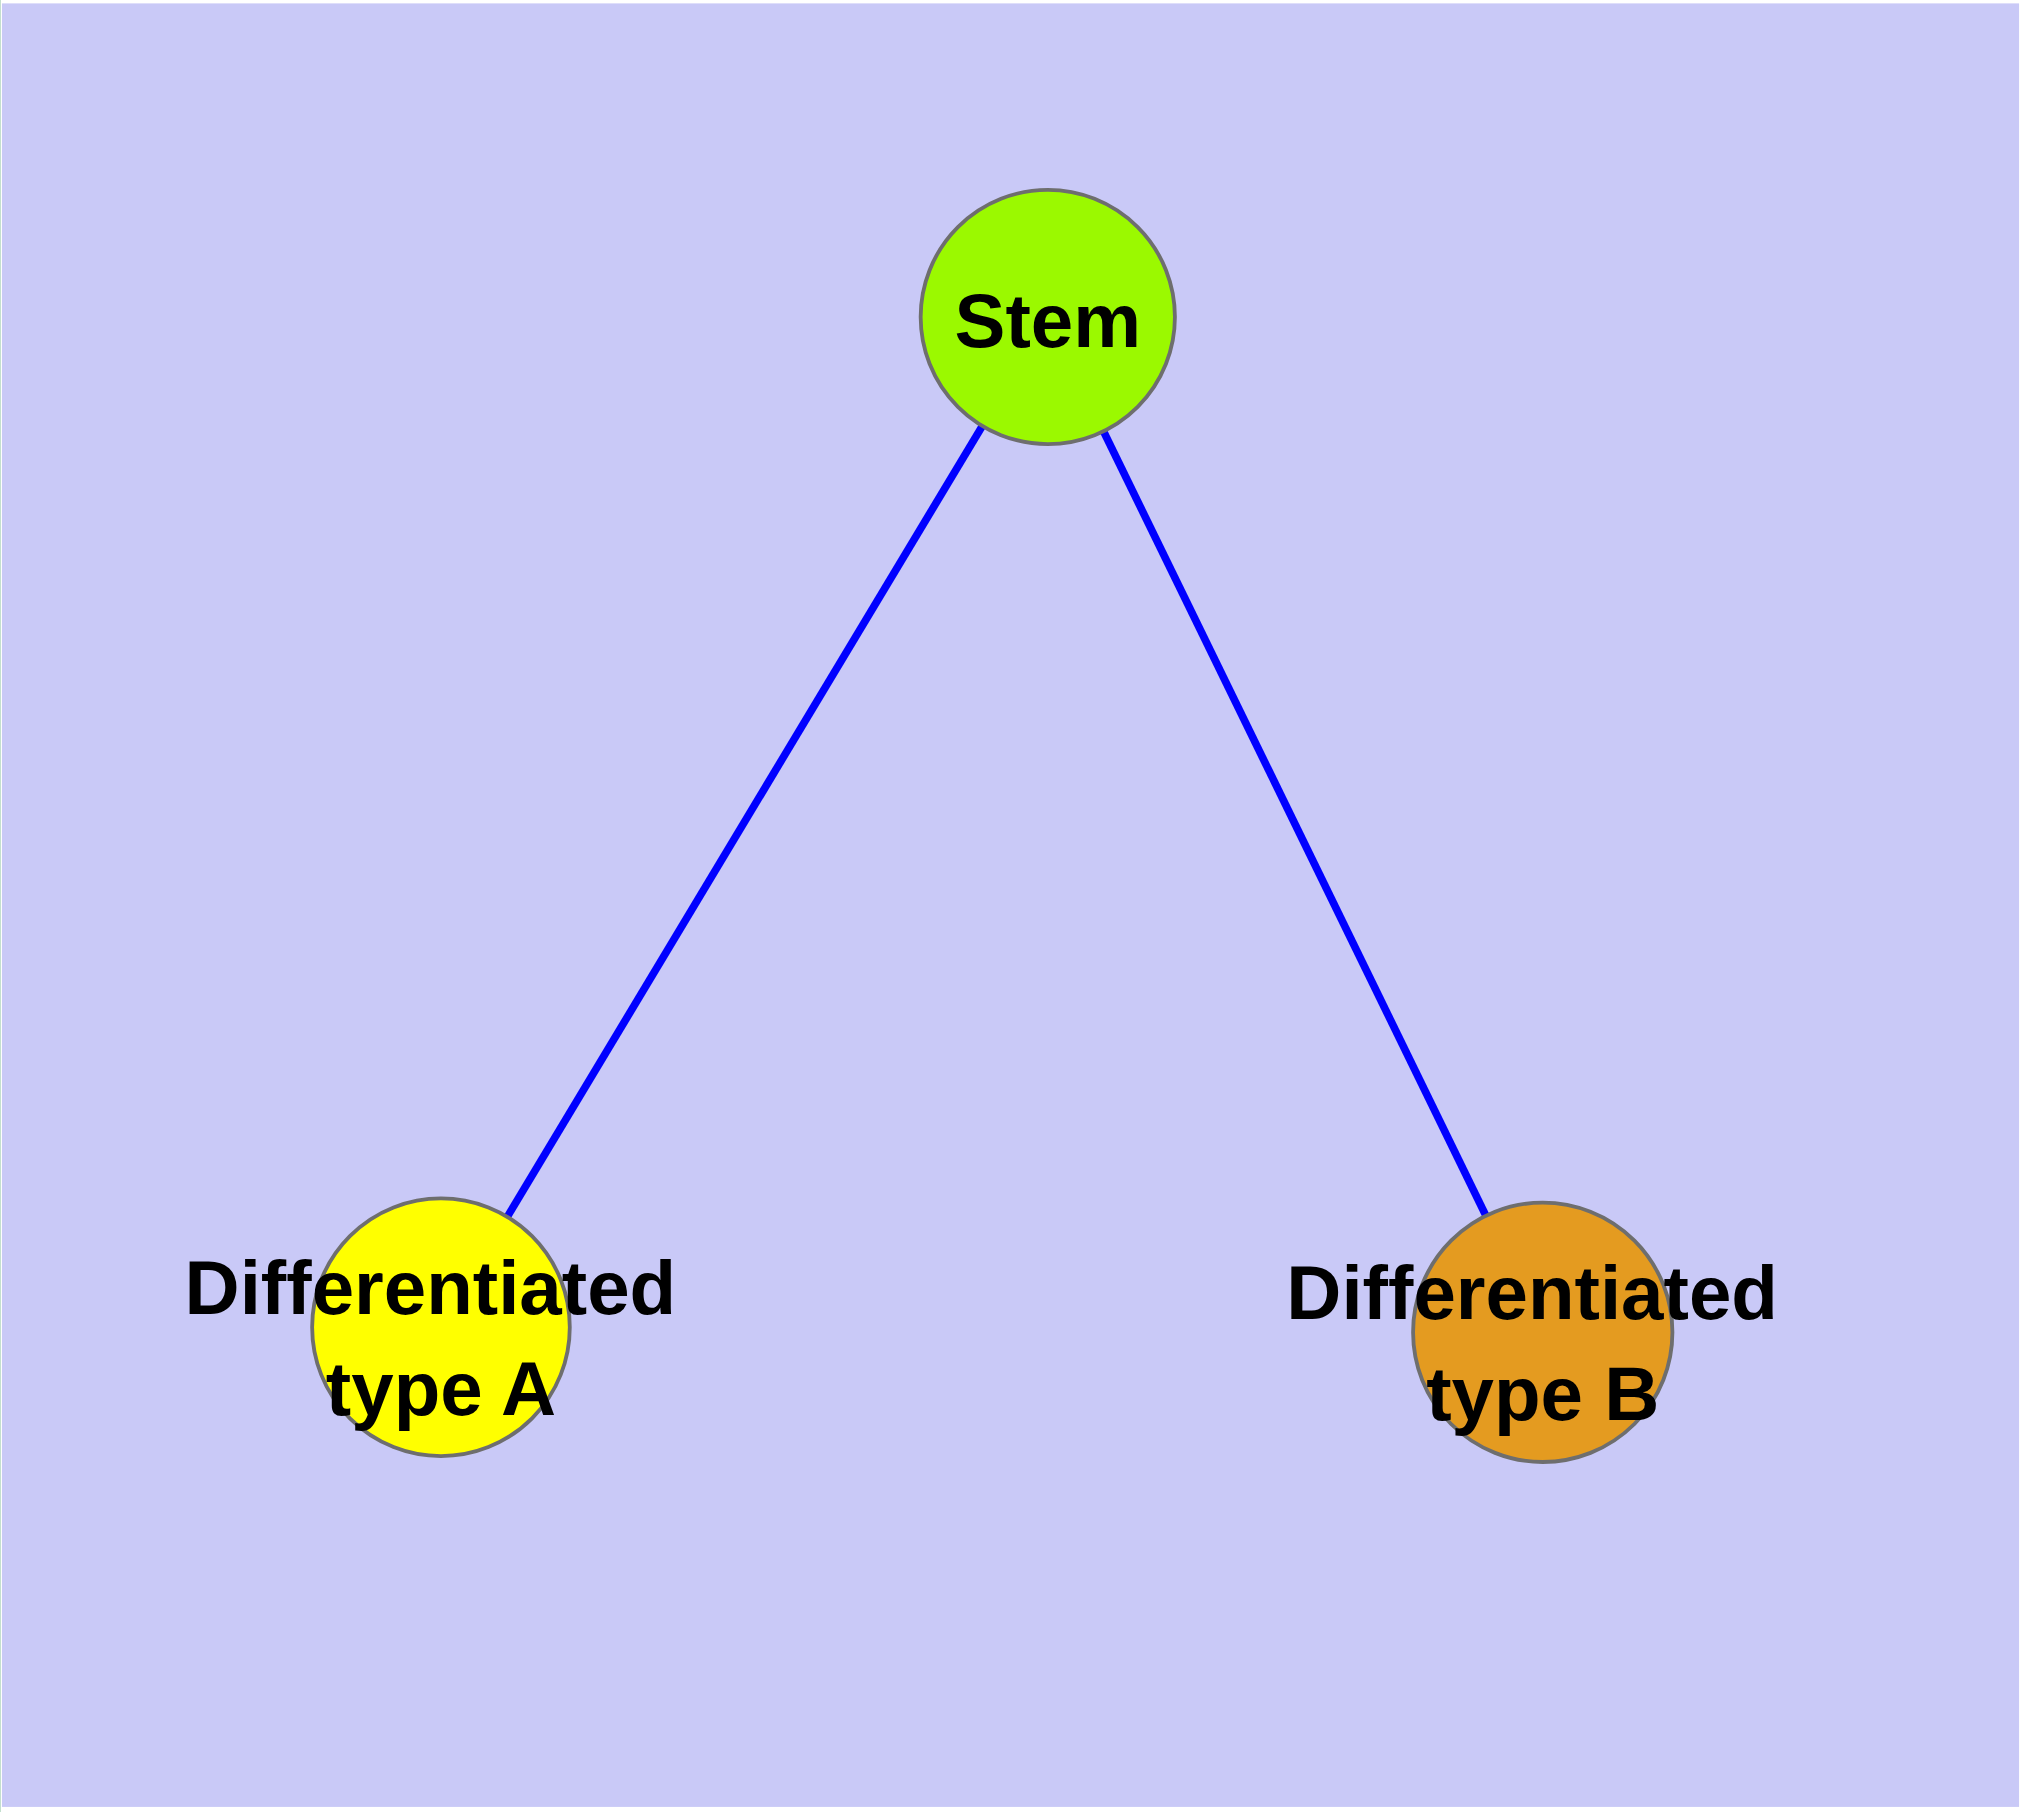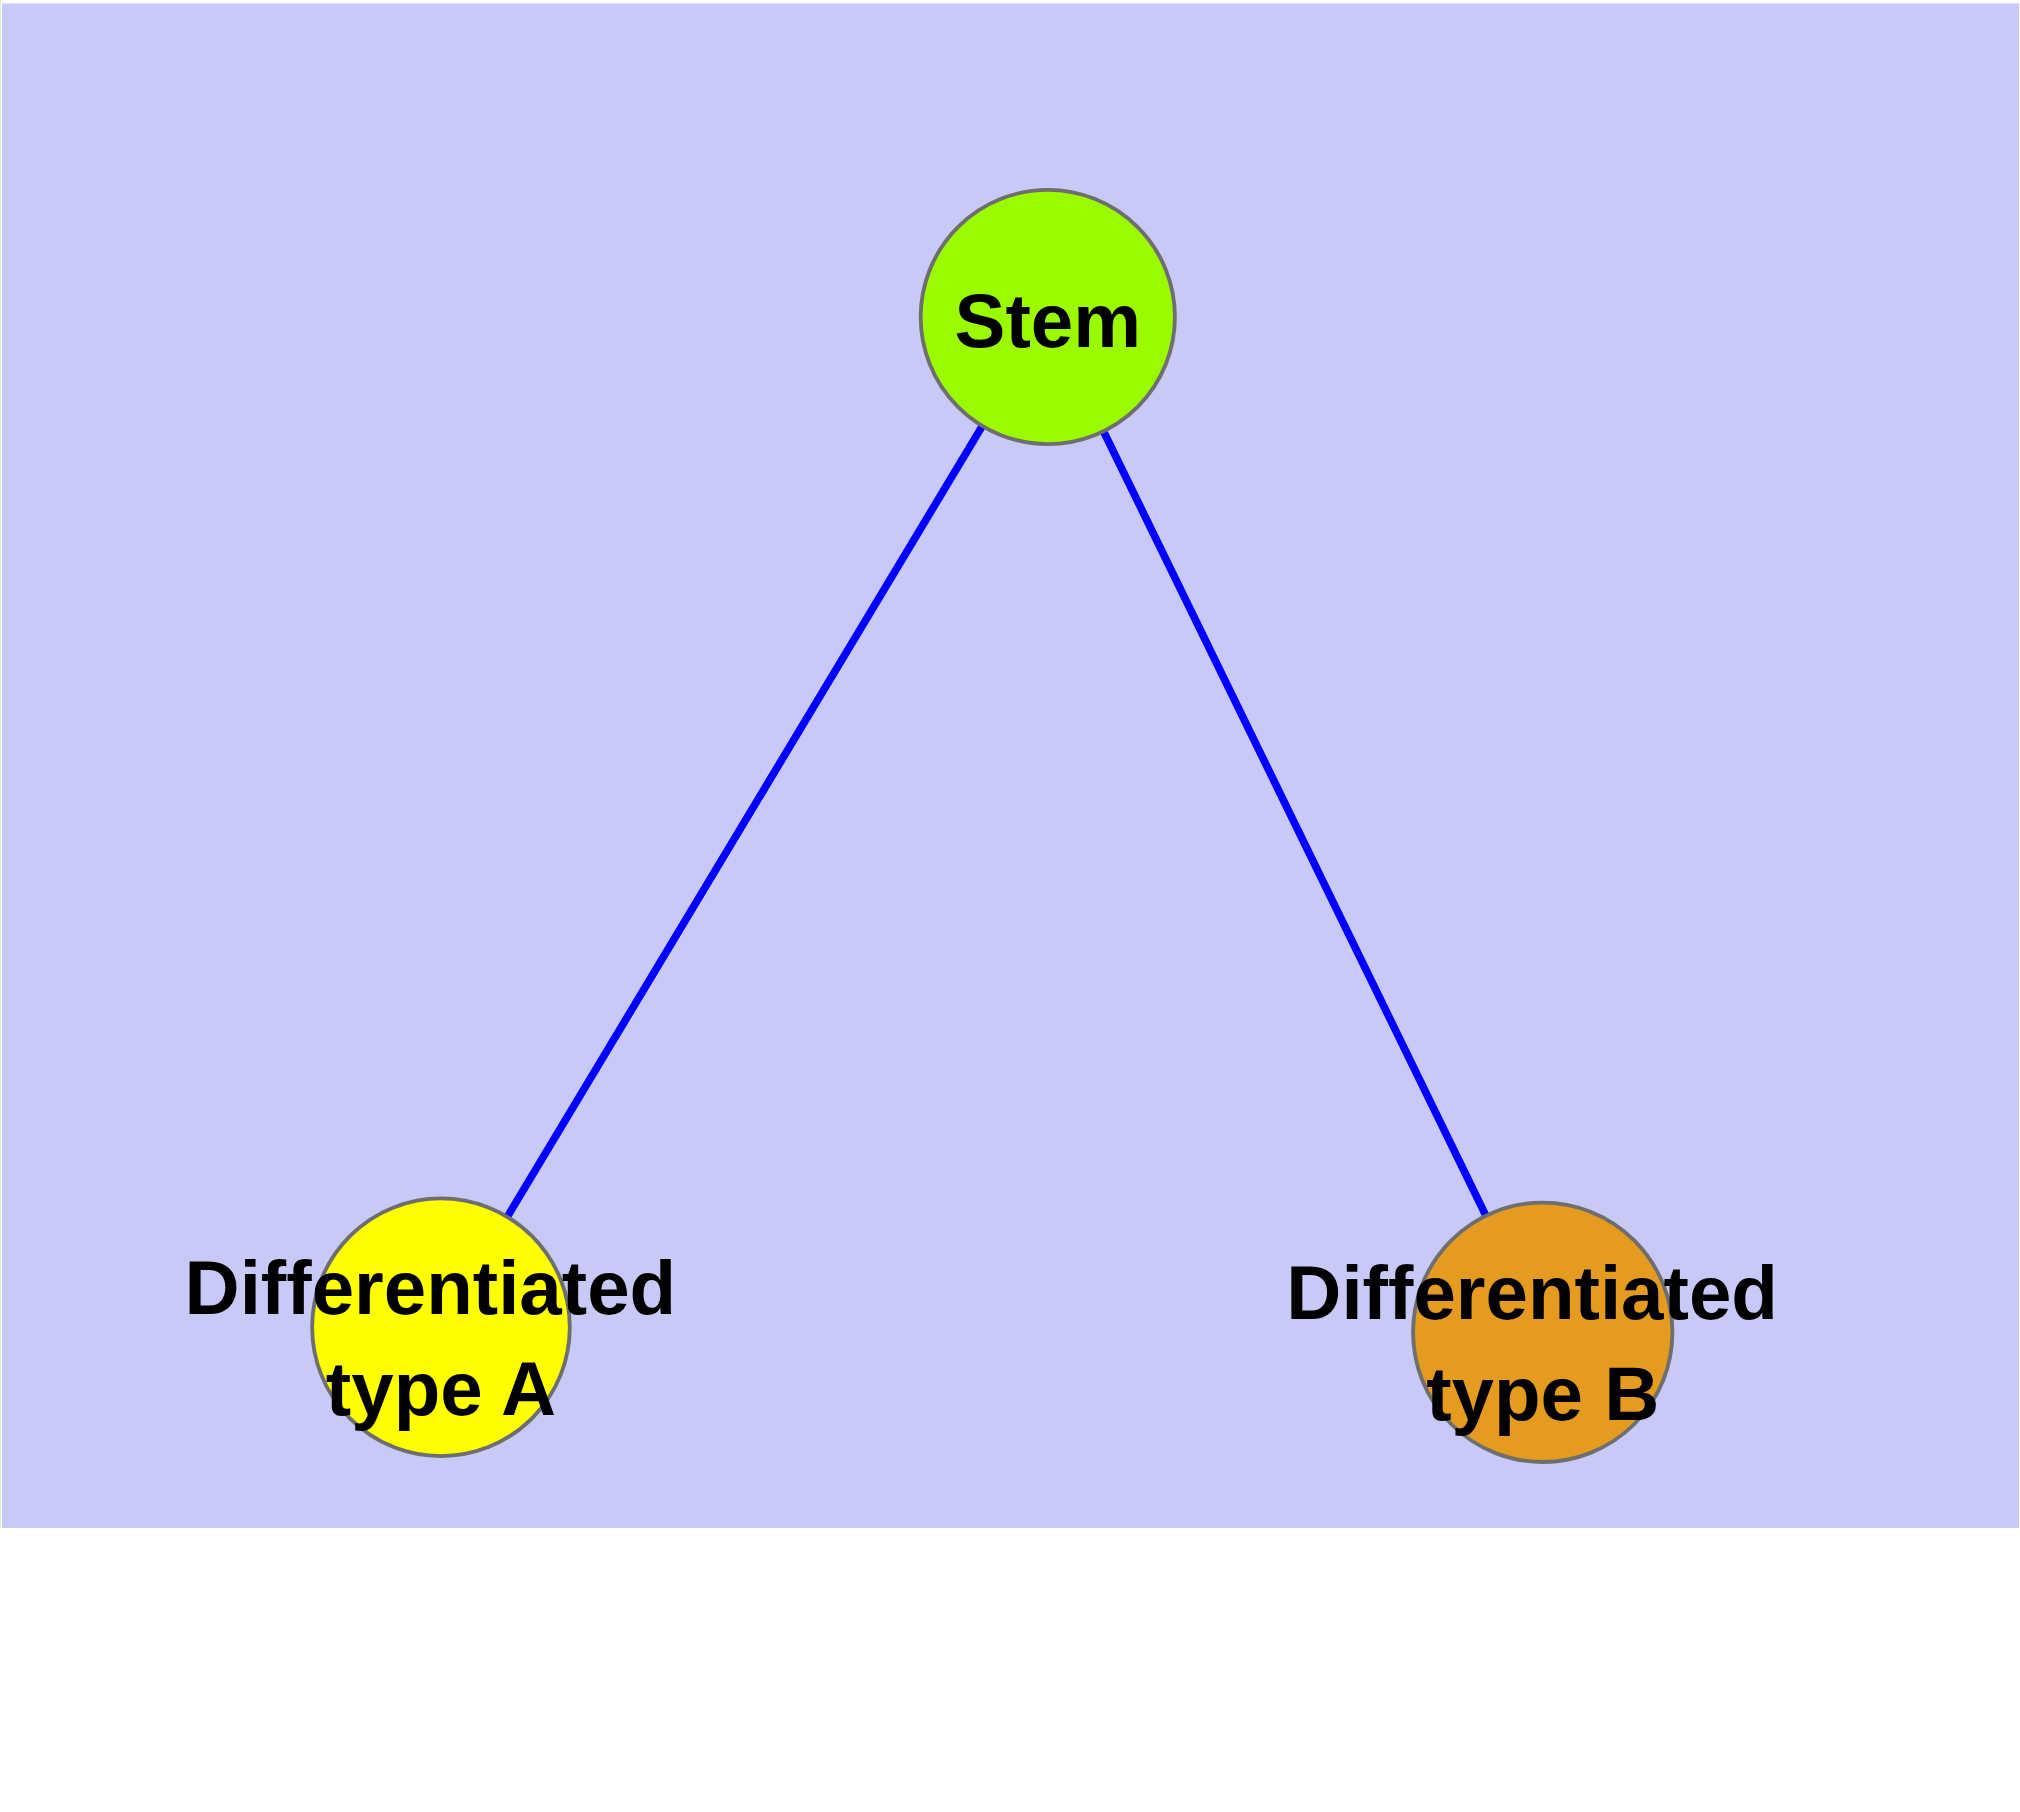--- a/index.html
+++ b/index.html
@@ -3,22 +3,22 @@
 <meta charset="utf-8">
 <style>
   html, body {
     margin: 0;
     padding: 0;
     background: #ffffff;
   }
   .canvas {
     position: relative;
     width: 2021px;
-    height: 1528px;
-    background: #84cc16;
+    height: 1812px;
+    background: #15803d;
     overflow: hidden;
   }
   svg { display: block; }
   .node-label {
     font-family: "Liberation Sans", sans-serif;
     font-weight: bold;
     font-size: 90px;
   }
 </style>
 </head>

